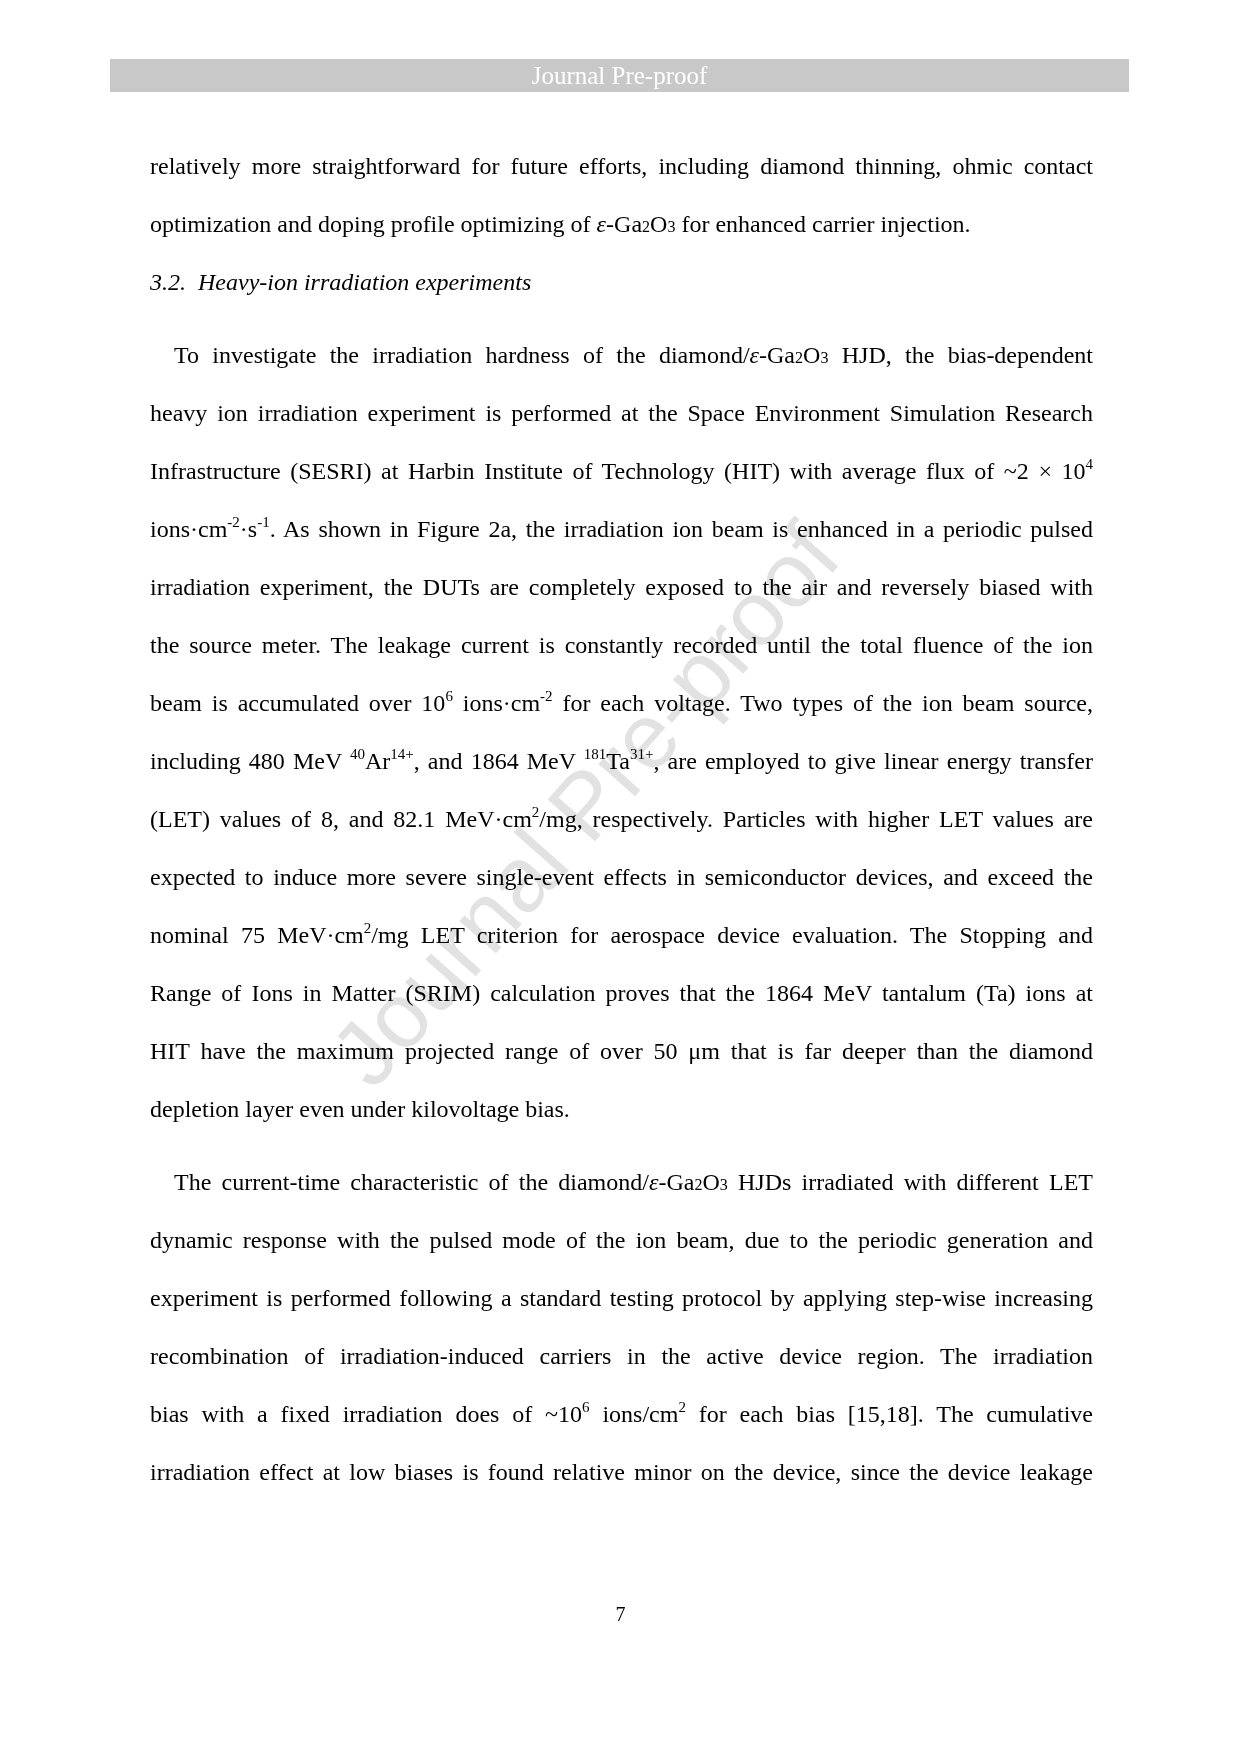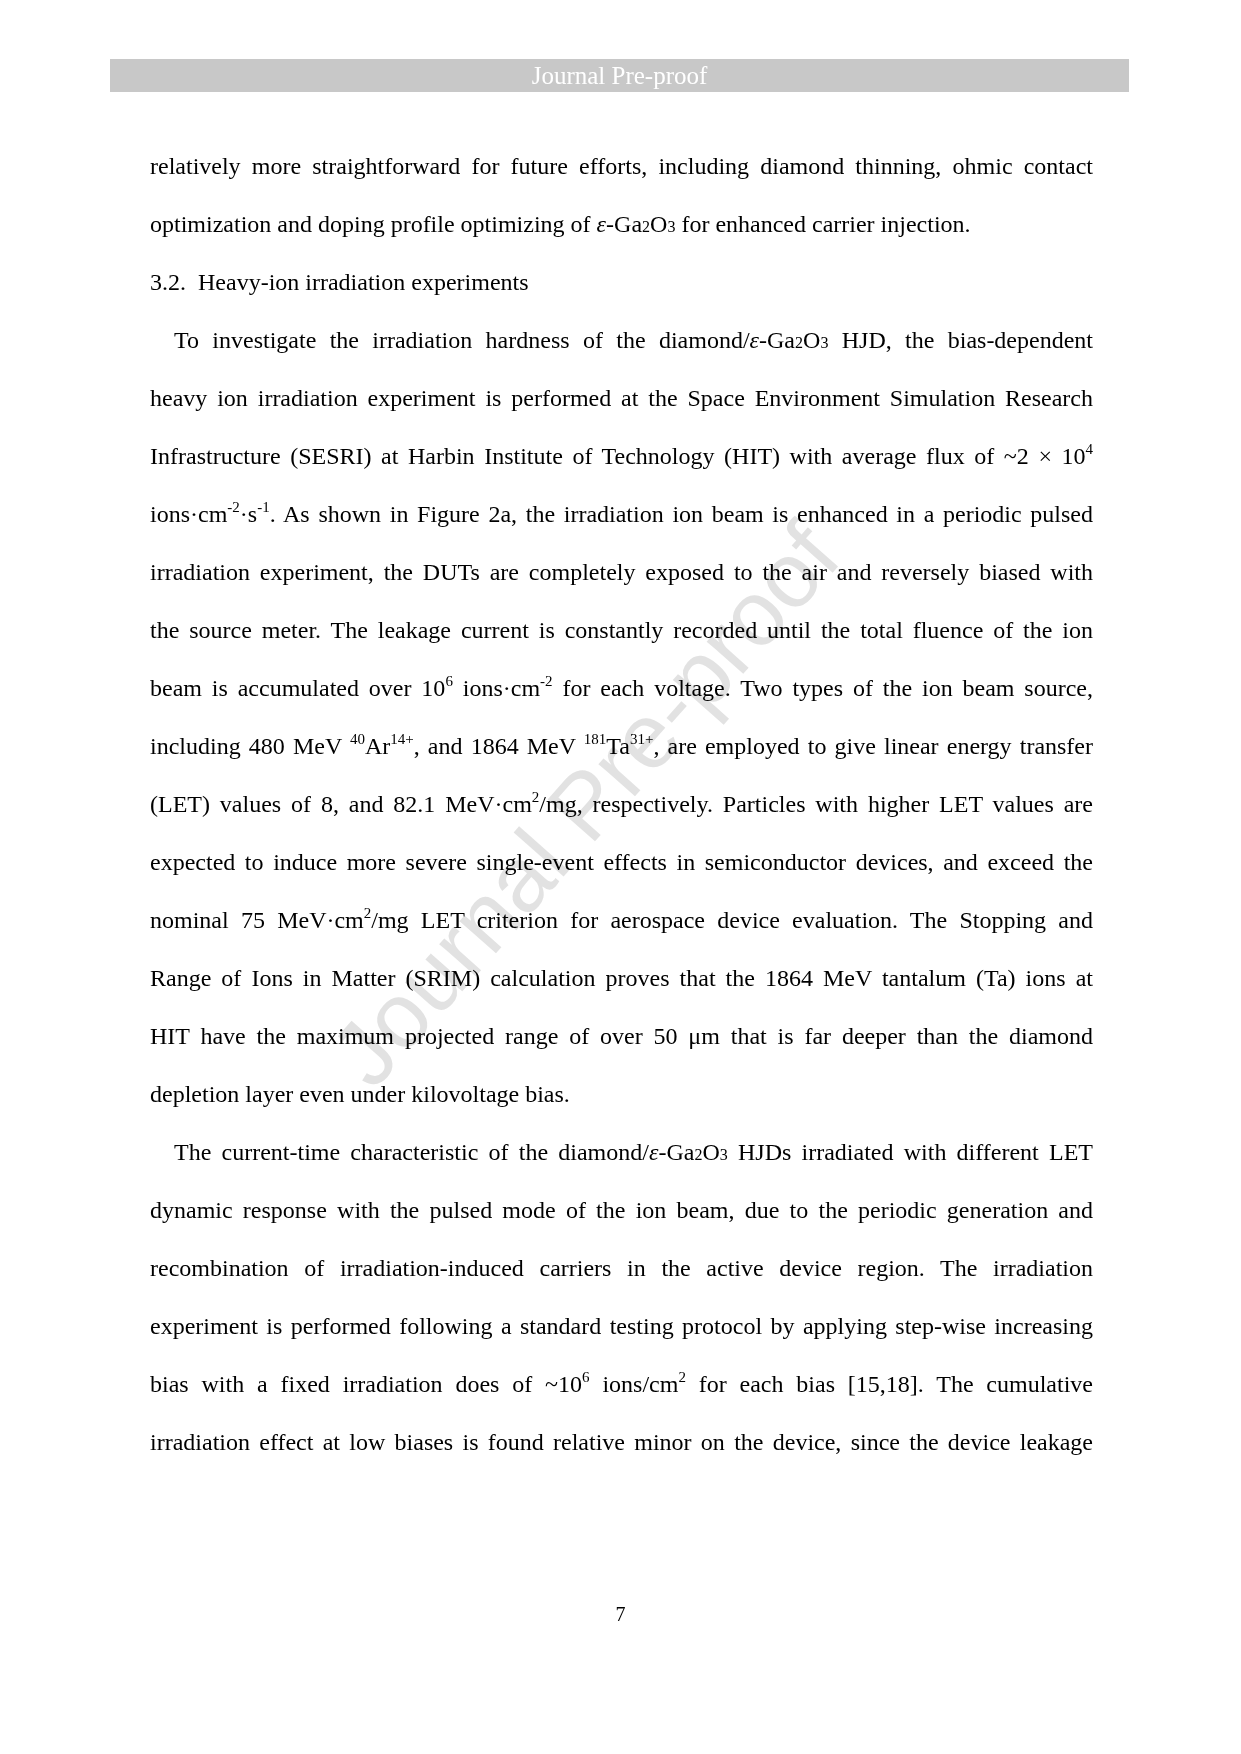--- a/index.html
+++ b/index.html
@@ -4,22 +4,22 @@
 <style>
   html, body { margin: 0; padding: 0; background: #ffffff; }
   body { width: 1241px; height: 1754px; position: relative; overflow: hidden;
          font-family: "Liberation Serif", "DejaVu Serif", serif; color: #000; }
   .header-bar { position: absolute; left: 110px; top: 59px; width: 1019px; height: 33px;
                 background: #c8c8c8; text-align: center; }
   .header-text { color: #ffffff; font-size: 25px; line-height: 33px; font-family: "Liberation Serif", serif; }
   .body { position: absolute; left: 150px; top: 146px; width: 943px; font-size: 24px; }
   .line { height: 58px; line-height: 40px; white-space: nowrap; text-align: justify; text-align-last: justify; }
   .line.last { text-align-last: left; }
-  .line.indent { padding-left: 24px; }
-  .line.heading { text-align-last: left; }
+  .line.indent { padding-left: 24px; margin-top: 15px; }
+  .line.heading { font-style: italic; text-align-last: left; }
   sup { font-size: 15px; vertical-align: 10px; line-height: 0; }
   sub { font-size: 16px; vertical-align: 0px; line-height: 0; }
   .eps { font-style: italic; }
   .page-number { position: absolute; left: 0; width: 1241px; top: 1603px; text-align: center;
                  font-size: 20px; }
   .watermark { position: absolute; left: 585px; top: 805px; transform: translate(-50%, -50%) rotate(-48.5deg);
                font-family: "Liberation Sans", "DejaVu Sans", sans-serif; font-size: 92px;
                color: rgba(150,150,150,0.28); white-space: nowrap; pointer-events: none; }
 </style>
 </head>
@@ -44,19 +44,19 @@
   <div class="line"><span>beam is accumulated over 10</span><sup>6</sup><span> ions·cm</span><sup>-2</sup><span> for each voltage. Two types of the ion beam source,</span></div>
   <div class="line"><span>including 480 MeV </span><sup>40</sup><span>Ar</span><sup>14+</sup><span>, and 1864 MeV </span><sup>181</sup><span>Ta</span><sup>31+</sup><span>, are employed to give linear energy transfer</span></div>
   <div class="line"><span>(LET) values of 8, and 82.1 MeV·cm</span><sup>2</sup><span>/mg, respectively. Particles with higher LET values are</span></div>
   <div class="line"><span>expected to induce more severe single-event effects in semiconductor devices, and exceed the</span></div>
   <div class="line"><span>nominal 75 MeV·cm</span><sup>2</sup><span>/mg LET criterion for aerospace device evaluation. The Stopping and</span></div>
   <div class="line"><span>Range of Ions in Matter (SRIM) calculation proves that the 1864 MeV tantalum (Ta) ions at</span></div>
   <div class="line"><span>HIT have the maximum projected range of over 50 μm that is far deeper than the diamond</span></div>
   <div class="line last"><span>depletion layer even under kilovoltage bias.</span></div>
   <div class="line indent"><span>The current-time characteristic of the diamond/</span><span><span class="eps">ε</span><span>-Ga</span><sub>2</sub><span>O</span><sub>3</sub></span><span> HJDs irradiated with different LET</span></div>
   <div class="line"><span>dynamic response with the pulsed mode of the ion beam, due to the periodic generation and</span></div>
+  <div class="line"><span>experiment is performed following a standard testing protocol by applying step-wise increasing</span></div>
   <div class="line"><span>recombination of irradiation-induced carriers in the active device region. The irradiation</span></div>
-  <div class="line"><span>experiment is performed following a standard testing protocol by applying step-wise increasing</span></div>
   <div class="line"><span>bias with a fixed irradiation does of ~10</span><sup>6</sup><span> ions/cm</span><sup>2</sup><span> for each bias [15,18]. The cumulative</span></div>
   <div class="line"><span>irradiation effect at low biases is found relative minor on the device, since the device leakage</span></div>
 </div>
 
 <div class="page-number">7</div>
 
 </body></html>

